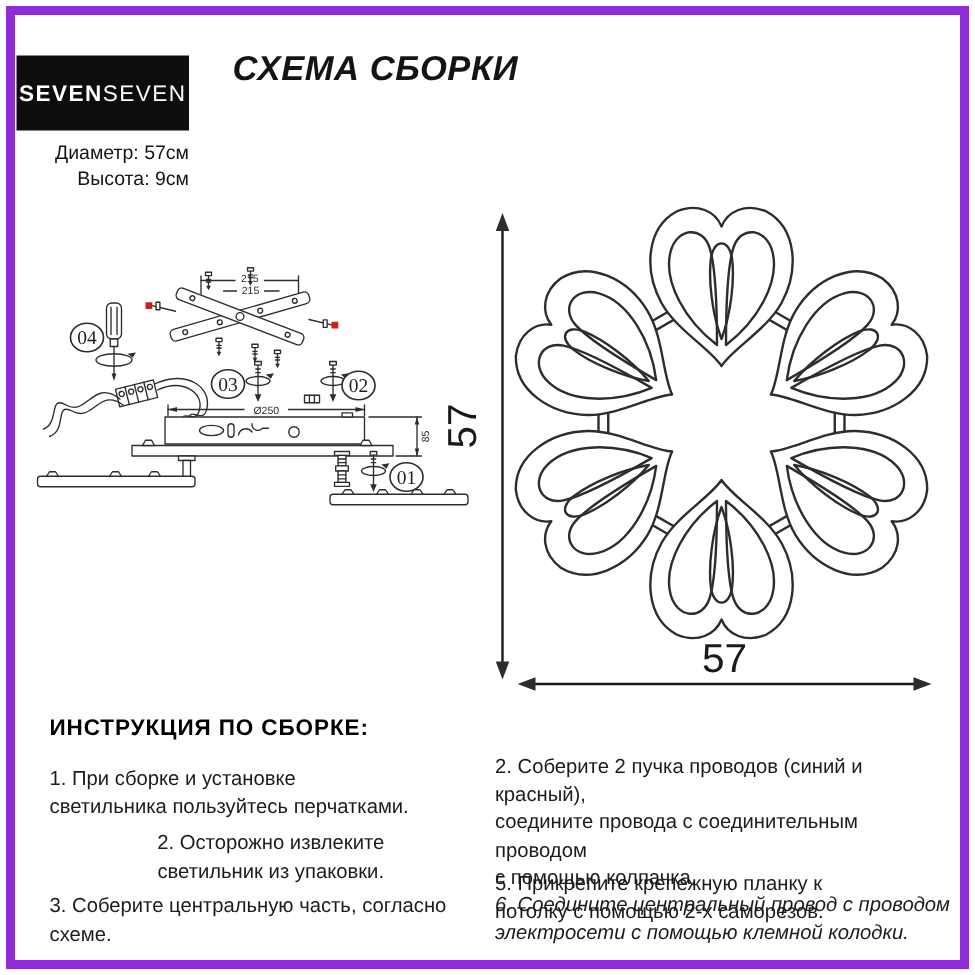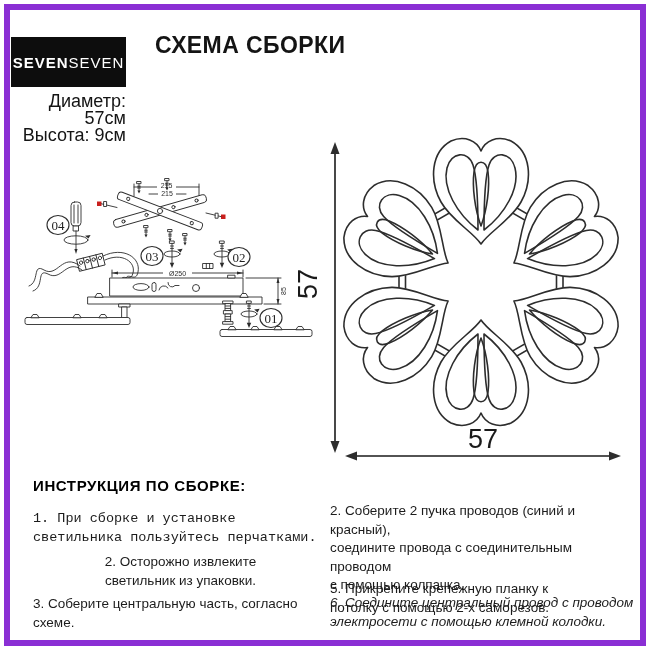--- a/index.html
+++ b/index.html
@@ -7,39 +7,39 @@
        font-family:"Liberation Sans",sans-serif;color:#1a1a1a;overflow:hidden;}
   .frame{position:absolute;left:4px;top:4px;right:4px;bottom:4px;
          border:6px solid #8a2fd4;pointer-events:none;}
   
   .logo{position:absolute;left:11px;top:37px;width:115px;height:50px;background:#0d0d0d;
         display:flex;align-items:center;justify-content:center;}
   .logo span{color:#fff;font-size:15px;letter-spacing:1px;}
   .logo .b{font-weight:800;}
   .logo .l{font-weight:400;}
   .title{position:absolute;left:155px;top:30px;font-size:23px;font-weight:800;
-         line-height:30px;letter-spacing:0.4px;color:#141414;}
+         line-height:30px;letter-spacing:0.4px;color:#141414;font-style:italic;}
   .specs{position:absolute;left:10px;top:93px;width:116px;text-align:right;
-         font-size:18px;line-height:17px;color:#141414;}
+         font-size:13px;line-height:17px;color:#141414;}
   
   .diag{position:absolute;left:0;top:0;}
   .ln{fill:none;stroke:#2d2d2d;stroke-width:0.9;stroke-linecap:round;stroke-linejoin:round;}
   .lnf{fill:none;stroke:#2d2d2d;stroke-width:1.6;stroke-linejoin:round;}
   .wfill{fill:#ffffff;}
   .dimtxt{font-family:"Liberation Sans",sans-serif;font-size:7px;fill:#2d2d2d;}
   .dimbig{font-family:"Liberation Sans",sans-serif;font-size:27px;fill:#1a1a1a;}
   .plbl{font-family:"Liberation Serif",serif;font-size:13px;fill:#1f1f1f;}
   .arr{fill:#2d2d2d;stroke:none;}
   .red{fill:#c9201d;stroke:none;}
   
   .instr-head{position:absolute;left:33px;top:477px;font-size:15px;font-weight:800;
               letter-spacing:0.6px;color:#000000;}
   .item{position:absolute;font-size:13.5px;line-height:18.5px;color:#1c1c1c;
         white-space:pre-line;}
-  #i1{left:33px;top:510px;width:295px;font-family:Liberation Mono, monospace;}
+  #i1{left:33px;top:510px;width:295px;}
   #i2{left:33px;top:553px;width:295px;text-align:center;}
   #i3{left:33px;top:595px;width:300px;}
   #i4{left:330px;top:502px;width:305px;}
   #i5{left:330px;top:580px;width:305px;}
   #i6{left:330px;top:594px;width:305px;font-style:italic;}
 </style>
 </head>
 <body>
 
 <div class="frame"></div>

